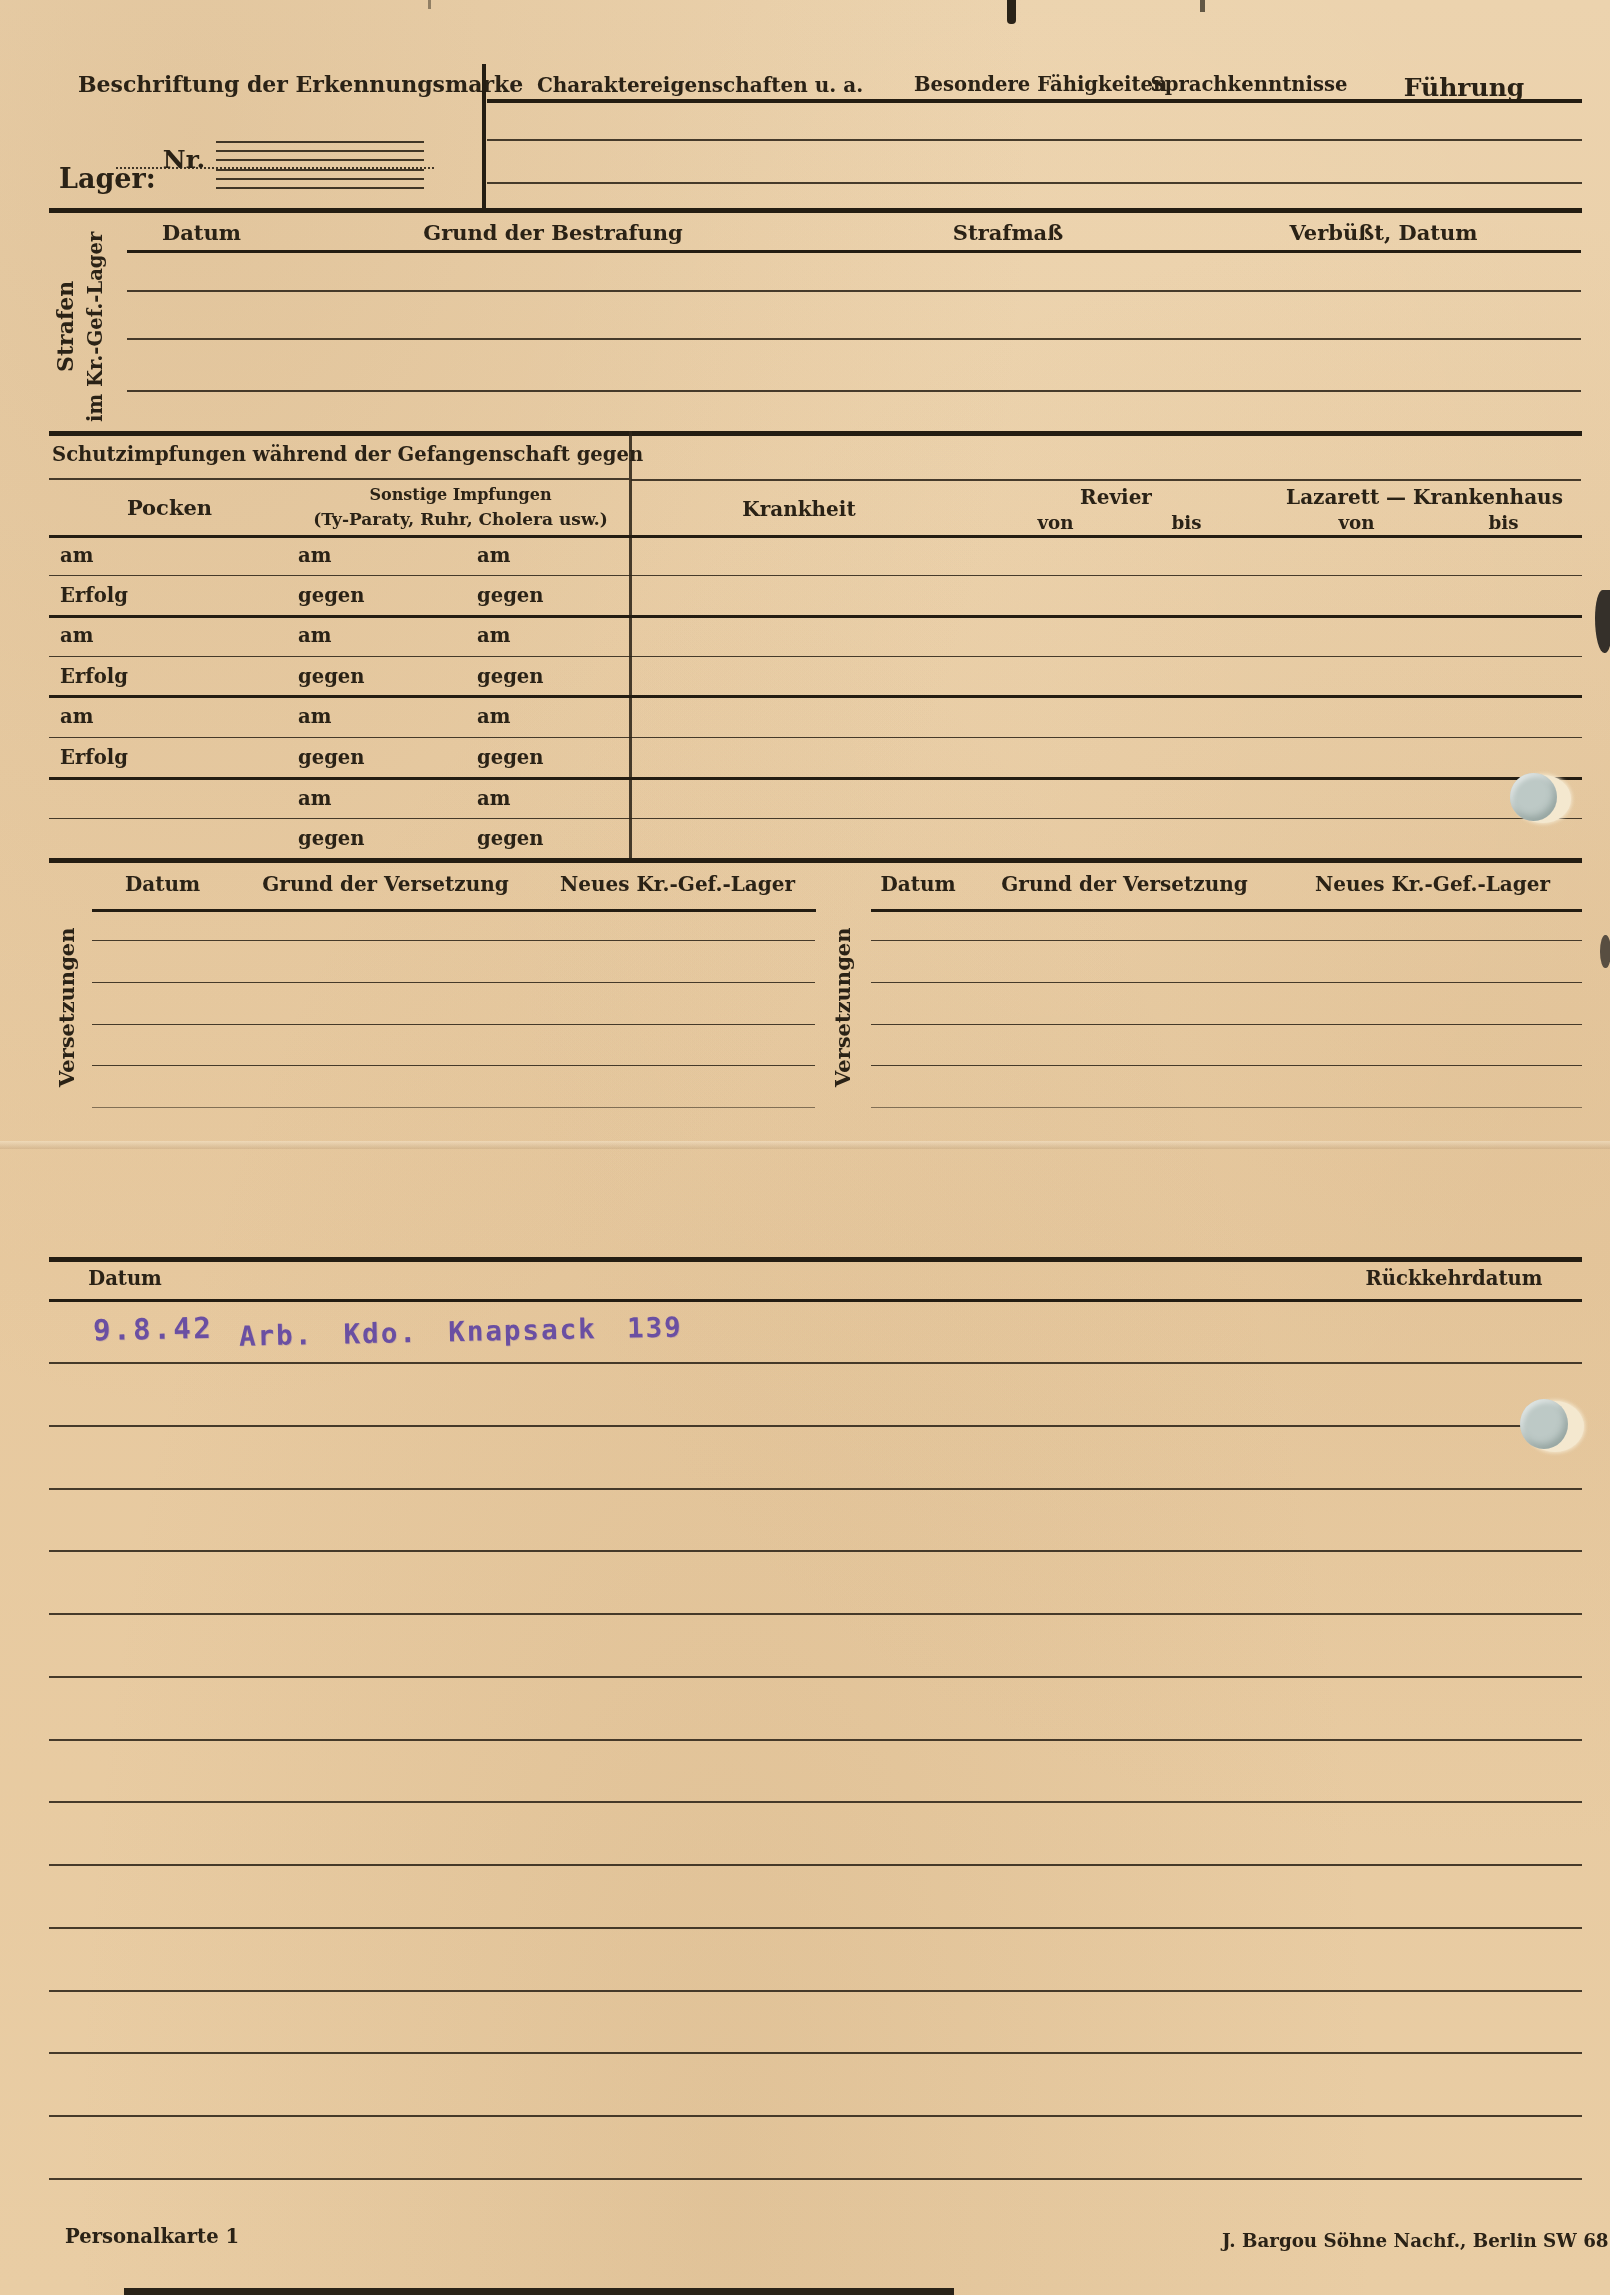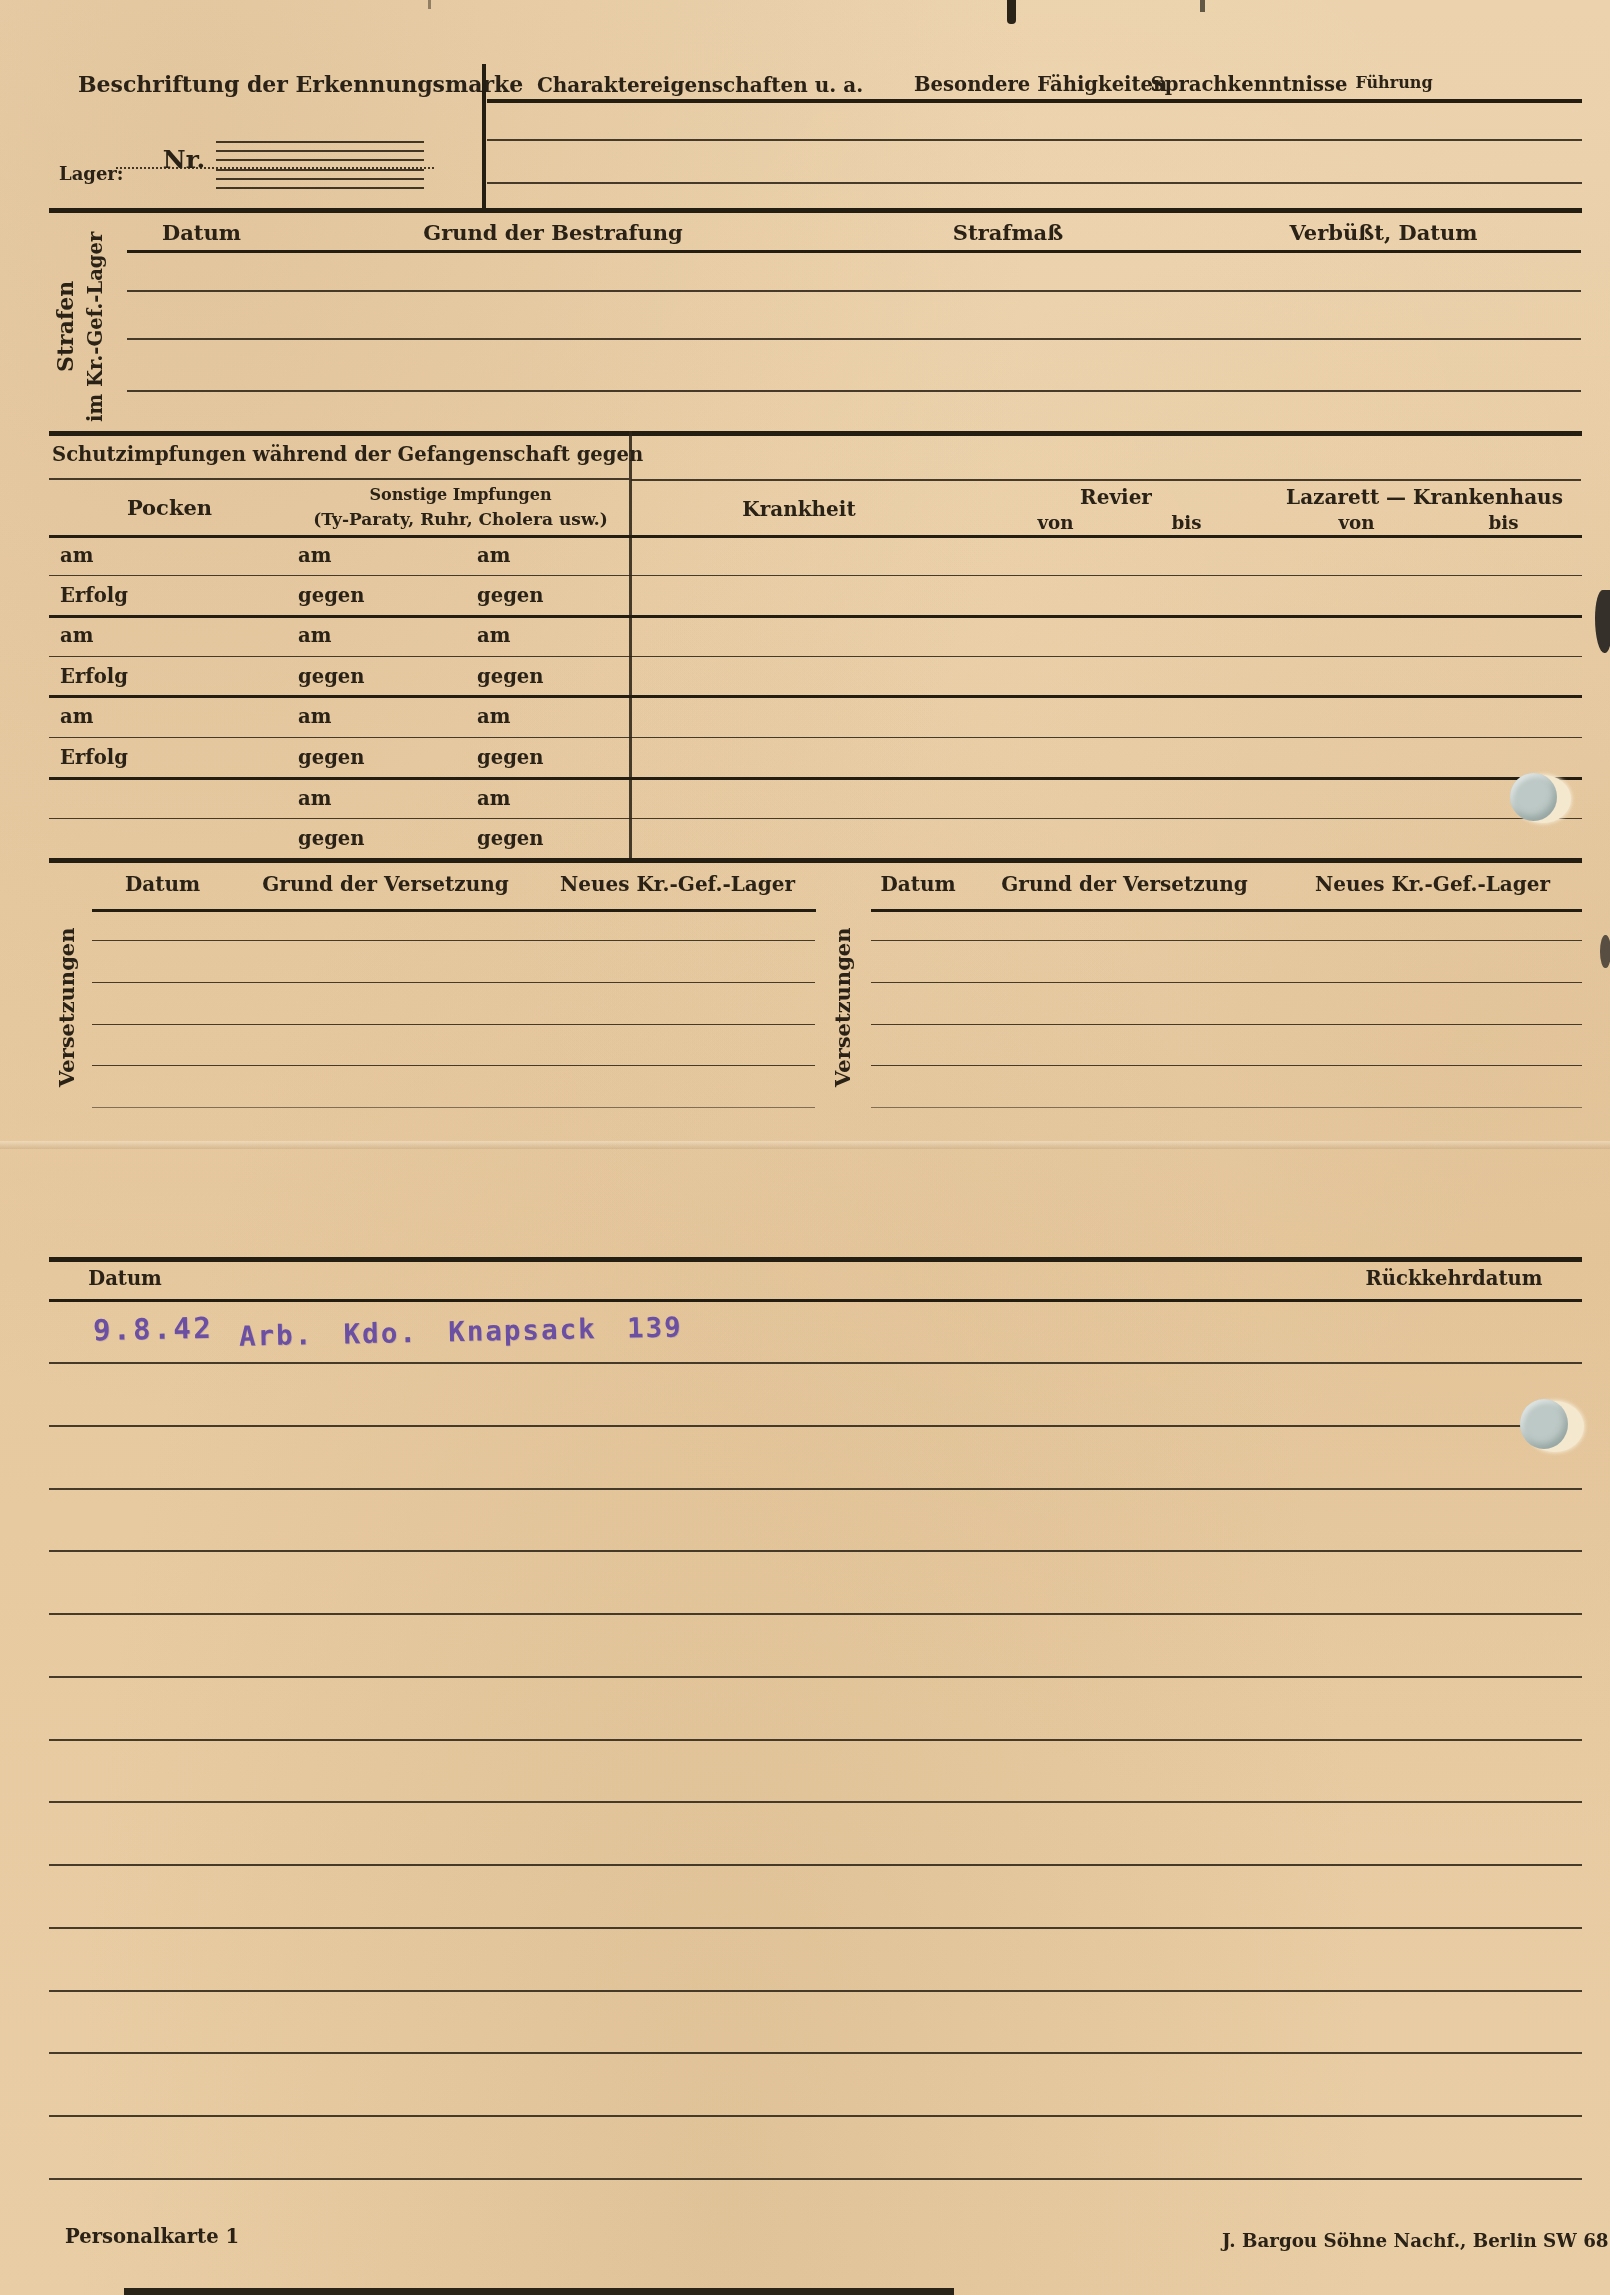--- a/index.html
+++ b/index.html
@@ -60,28 +60,28 @@
   .edge-mark { position:absolute; background:#2a2318; }
 </style>
 </head>
 <body>
 
 <div class="card">
 
   <div class="lbl" style="left:78px; top:71px; width:392px; font-size:22px;">Beschriftung der Erkennungsmarke</div>
   <div class="lbl" style="left:161px; top:145px; width:46px; font-size:25px;">Nr.</div>
   <div class="nr-lines" style="left:216px; top:141px; width:208px; height:48px;"></div>
-  <div class="lbl left" style="left:59px; top:163px; width:98px; font-size:18px;">Lager:</div>
+  <div class="lbl left" style="left:59px; top:163px; width:98px; font-size:27px;">Lager:</div>
   <div class="dotline" style="left:116px; top:167px; width:318px;"></div>
   <div class="v thick" style="left:482px; top:64px; width:3.9px; height:145px;"></div>
 
   <div class="lbl" style="left:489px; top:73px; width:422px; font-size:20px;">Charaktereigenschaften u. a.</div>
   <div class="lbl" style="left:914px; top:73px; width:225px; font-size:19.6px;">Besondere Fähigkeiten</div>
   <div class="lbl" style="left:1143px; top:73px; width:212px; font-size:19.6px;">Sprachkenntnisse</div>
-  <div class="lbl" style="left:1282px; top:73px; width:224px; font-size:16px;">Führung</div>
+  <div class="lbl" style="left:1352px; top:73px; width:224px; font-size:25px;">Führung</div>
   <div class="v" style="left:910px; top:62px; height:146px;"></div>
   <div class="v" style="left:1140px; top:62px; height:146px;"></div>
   <div class="v" style="left:1356px; top:62px; height:146px;"></div>
   <div class="h thick" style="left:487px; top:99px; width:1095px; height:3.9px;"></div>
   <div class="h" style="left:487px; top:139px; width:1095px; height:2px;"></div>
   <div class="h" style="left:487px; top:182px; width:1095px; height:2px;"></div>
 
   <div class="h thick" style="left:49px; top:208px; width:1533px; height:4.6px;"></div>
 
   <div class="vlabel" style="left:52px; top:235px; height:183px; font-size:22px;">Strafen</div>

